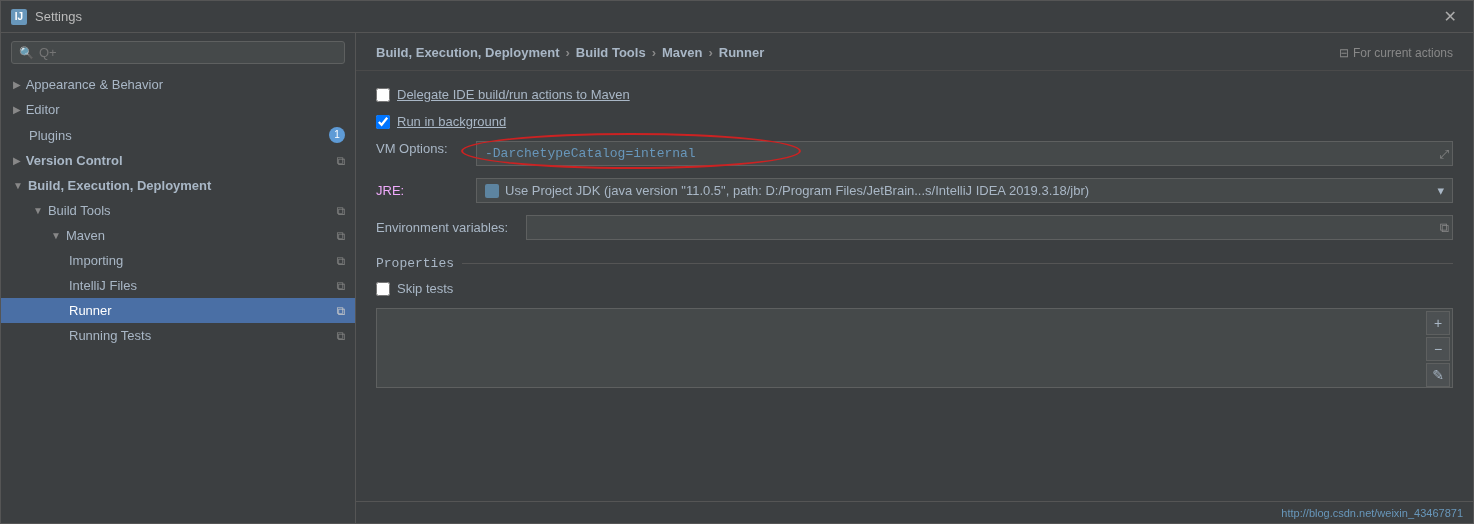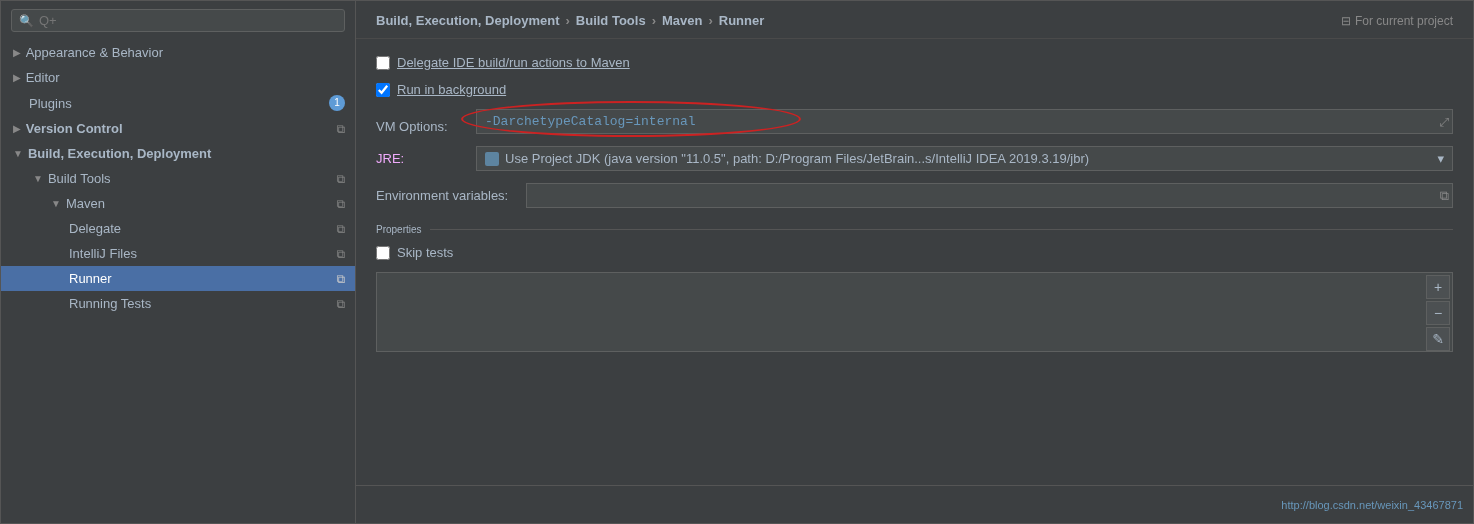--- a/index.html
+++ b/index.html
@@ -175,21 +175,21 @@
       cursor: pointer;
     }
     .checkbox-label input[type=checkbox] {
       width: 14px;
       height: 14px;
       cursor: pointer;
     }
     .underline { text-decoration: underline; }
     .vm-row {
       display: flex;
-      align-items: flex-end;
+      align-items: flex-start;
       margin-bottom: 12px;
     }
     .vm-label {
       color: #a9b7c6;
       width: 100px;
       flex-shrink: 0;
     }
     .vm-input-wrapper {
       flex: 1;
       position: relative;
@@ -291,25 +291,26 @@
       position: absolute;
       right: 4px;
       top: 50%;
       transform: translateY(-50%);
       color: #888;
       font-size: 13px;
       cursor: pointer;
     }
     .section-label {
       color: #a9b7c6;
-      font-size: 10px;
+      font-size: 13px;
       margin-bottom: 10px;
       display: flex;
       align-items: center;
       gap: 8px;
+      font-family: Liberation Mono, monospace;
     }
     .section-label::after {
       content: '';
       flex: 1;
       height: 1px;
       background: #555;
     }
     .properties-area {
       flex: 1;
       background: #45494a;
@@ -332,41 +333,48 @@
       background: #4c5052;
       border: 1px solid #5e6060;
       color: #a9b7c6;
       display: flex;
       align-items: center;
       justify-content: center;
       cursor: pointer;
       font-size: 14px;
     }
     .bottom-status {
-      height: 38px;
+      height: 22px;
       background: #3c3f41;
       border-top: 1px solid #555;
       padding: 0 10px;
       display: flex;
       align-items: center;
       color: #888;
       font-size: 11px;
       flex-shrink: 0;
     }
     .url-link {
       color: #6897bb;
       text-decoration: none;
       margin-left: auto;
     }
   </style>
 </head>
 <body>
 
 <div class="window">
 
+  <div class="title-bar">
+    <div class="title-bar-icon">
+      <span>IJ</span>
+    </div>
+    <span class="title-bar-title">Settings</span>
+    <span class="title-bar-close">✕</span>
+  </div>
 
   <div class="content-area">
 
     <div class="sidebar">
 
       <div class="search-box">
         <span class="search-icon-svg">🔍</span>
         <input type="text" placeholder="Q+" style="">
       </div>
 
@@ -410,21 +418,21 @@
       </div>
       <div class="sidebar-item">
         <div class="sidebar-row" style="padding-left:38px;">
           <span class="arrow">▼</span>
           <span>Maven</span>
           <span class="copy-icon">⧉</span>
         </div>
       </div>
       <div class="sidebar-item">
         <div class="sidebar-row" style="padding-left:56px;">
-          <span>Delegate</span>
+          <span>Importing</span>
           <span class="copy-icon">⧉</span>
         </div>
       </div>
       <div class="sidebar-item">
         <div class="sidebar-row" style="padding-left:56px;">
           <span>IntelliJ Files</span>
           <span class="copy-icon">⧉</span>
         </div>
       </div>
       <div class="sidebar-item active">
@@ -446,21 +454,21 @@
       <div class="breadcrumb">
         <span>Build, Execution, Deployment</span>
         <span class="sep">›</span>
         <span>Build Tools</span>
         <span class="sep">›</span>
         <span>Maven</span>
         <span class="sep">›</span>
         <span>Runner</span>
         <div class="for-project">
           <span>⊟</span>
-          <span>For current project</span>
+          <span>For current actions</span>
         </div>
       </div>
 
       <div class="settings-content">
 
         <div class="form-row">
           <label class="checkbox-label">
             <input type="checkbox" style="">
             <span class="underline">Delegate IDE build/run actions to Maven</span>
           </label>
@@ -480,21 +488,21 @@
             <input type="text" class="vm-input" value="-DarchetypeCatalog=internal" style="">
             <span class="vm-expand-btn">⤢</span>
           </div>
         </div>
 
         <div class="jre-row">
           <span class="jre-label">JRE:</span>
           <div class="jre-select">
             <div class="jre-select-inner">
               <span class="jre-icon"></span>
-              <span>Use Project JDK (java version "11.0.5", path: D:/Program Files/JetBrain...s/IntelliJ IDEA 2019.3.19/jbr)</span>
+              <span>Use Project JDK (java version "11.0.5", path: D:/Program Files/JetBrain...s/IntelliJ IDEA 2019.3.18/jbr)</span>
             </div>
             <span>▾</span>
           </div>
         </div>
 
         <div class="env-row">
           <span class="env-label">Environment variables:</span>
           <div class="env-input-wrapper">
             <input type="text" class="env-input" style="">
             <span class="env-copy-btn">⧉</span>

